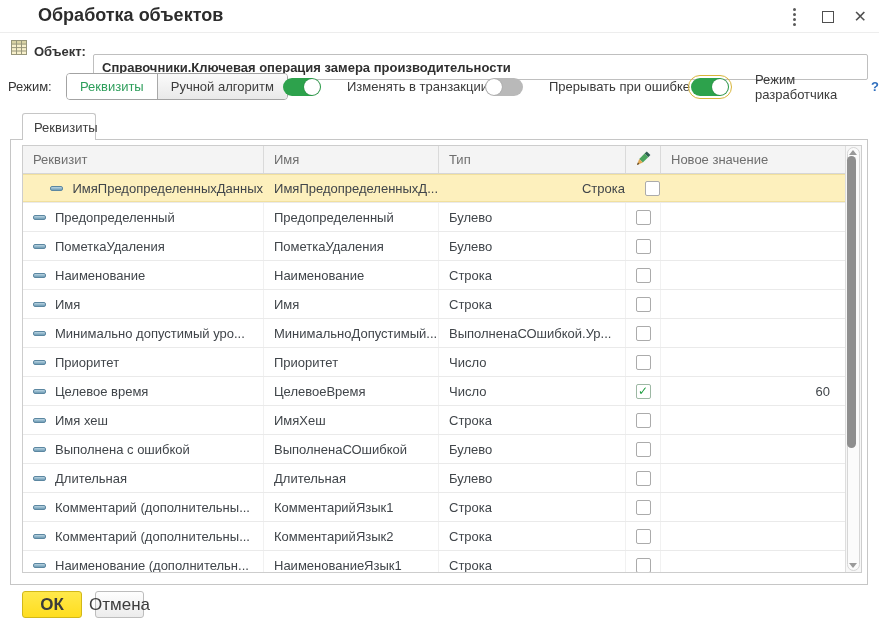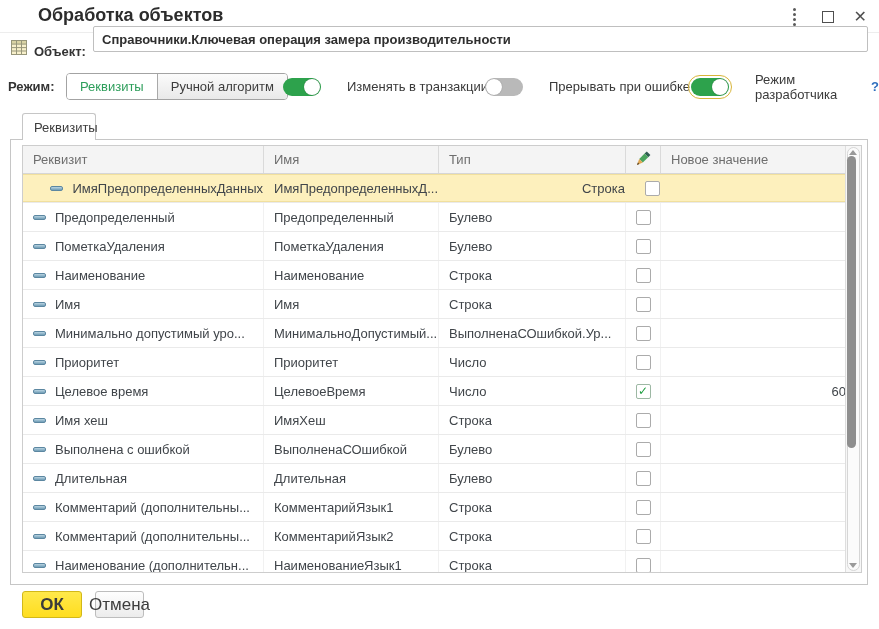--- a/index.html
+++ b/index.html
@@ -15,27 +15,27 @@
   .win-controls { position:absolute; right:12px; top:7px; display:flex; align-items:center; gap:20px; height:20px; }
   .dots-icon { display:flex; flex-direction:column; gap:2px; padding:2px 6px; cursor:pointer; }
   .dots-icon i { width:3px; height:3px; border-radius:50%; background:#5a5a5a; }
   .maxi-icon { width:12px; height:12px; border:1.5px solid #4f4f4f; cursor:pointer; }
   .close-icon { font-size:16px; line-height:16px; color:#4f4f4f; cursor:pointer; font-family:"DejaVu Sans",sans-serif; }
 
   
   .obj-icon { position:absolute; left:11px; top:40px; }
   .obj-label { position:absolute; left:34px; top:44px; font-size:13px; font-weight:700; color:#333; }
   .obj-input {
-    position:absolute; left:93px; top:26px; width:775px; height:26px;
+    position:absolute; left:93px; top:54px; width:775px; height:26px;
     border:1px solid #bfbfbf; border-radius:2px; padding:2px 8px; font-size:13px; font-weight:600;
     color:#2f2f2f; font-family:inherit; background:#fff; outline:none;
   }
 
   
-  .mode-label { position:absolute; left:8px; top:79px; font-size:13px; font-weight:700; color:#333; }
+  .mode-label { position:absolute; left:8px; top:79px; font-size:13px; font-weight:400; color:#333; }
   .segmented {
     position:absolute; left:66px; top:73px; height:27px; display:flex;
     border:1px solid #a3a3a3; border-radius:4px; overflow:hidden; background:#fff;
   }
   .segment { display:flex; align-items:center; padding:0 13px; font-size:13px; cursor:pointer; }
   .segment.active { background:#fff; color:#2e9e5b; }
   .segment.inactive { background:linear-gradient(#fbfbfb,#e9e9e9); color:#3c3c3c; border-left:1px solid #a9a9a9; }
 
   .toggle-group { position:absolute; top:73px; height:27px; display:flex; align-items:center; gap:26px; font-size:13px; color:#3a3a3a; }
   .toggle { position:relative; width:38px; height:18px; border-radius:9px; cursor:pointer; flex:0 0 auto; }
@@ -66,21 +66,21 @@
   .th:last-child { border-right:none; }
   .tbody { width:823px; }
   .trow {
     height:29px; display:grid; grid-template-columns:241px 175px 187px 35px 1fr;
     border-bottom:1px solid #eaeaea; font-size:13px; color:#40454a; cursor:pointer; background:#fff;
   }
   .trow.selected { background:#fdf0bd; box-shadow:inset 0 1px 0 #f1e09e, inset 0 -1px 0 #f1e09e; }
   .c { display:flex; align-items:center; padding-left:10px; border-right:1px solid #f1f1f1; overflow:hidden; white-space:nowrap; height:100%; }
   .c.c1 { gap:9px; }
   .c.c4 { justify-content:center; padding-left:0; }
-  .c.c5 { justify-content:flex-end; padding-right:0; border-right:none; }
+  .c.c5 { justify-content:flex-end; padding-right:16px; border-right:none; }
   .trow.selected .c { border-right-color:transparent;justify-content:flex-end; }
   .attr-icon { flex:0 0 auto; width:13px; height:5px; border-radius:2px; background:linear-gradient(#b9d4e2,#6f9cb5); border:1px solid #5c87a1; }
   .cb {
     width:15px; height:15px; border:1px solid #ababab; border-radius:2px; background:#fff;
     display:flex; align-items:center; justify-content:center; font-size:12px; font-weight:700; color:#1e9e40; cursor:pointer;
   }
   .cb.checked { border-color:#9db8a4; }
 
   
   .vscroll { position:absolute; top:0; right:0; width:16px; height:426px; background:#f7f7f7; border-left:1px solid #dedede; }

